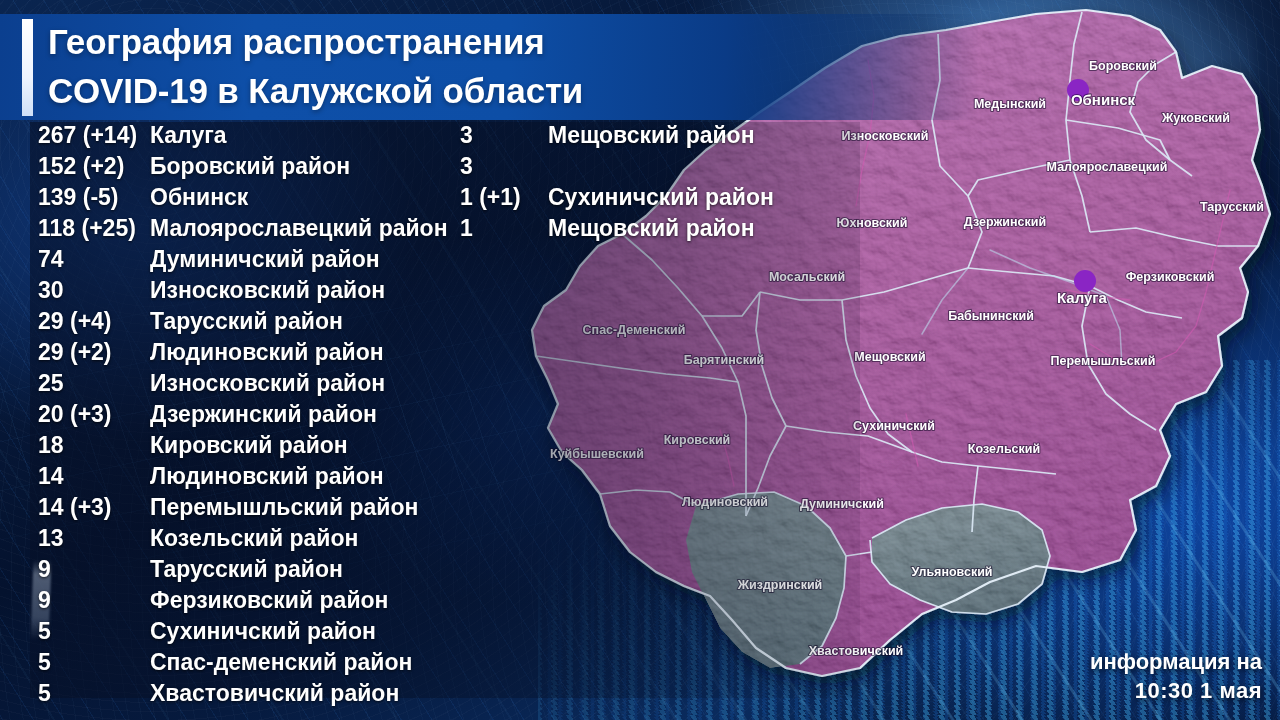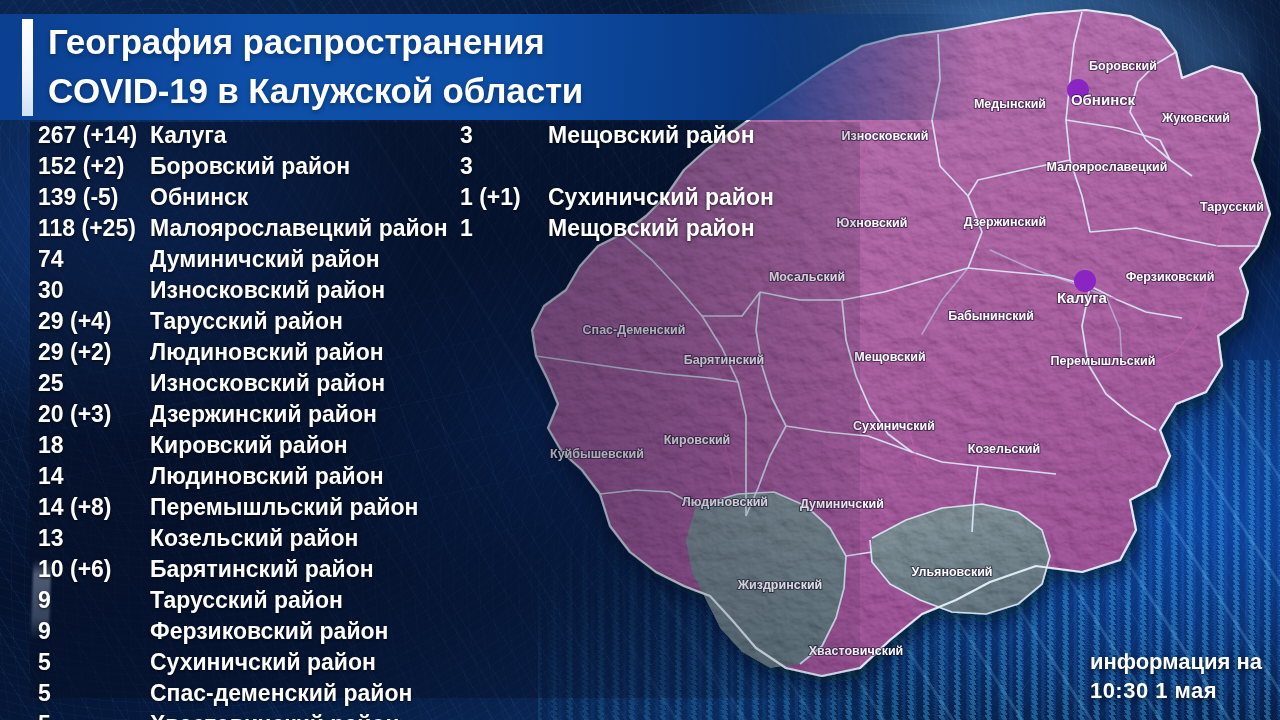--- a/index.html
+++ b/index.html
@@ -117,21 +117,21 @@
     font-family:"Liberation Sans","DejaVu Sans",sans-serif;
     font-size:12.5px; font-weight:bold; fill:#ffffff;
     paint-order:stroke; stroke:rgba(20,10,40,0.55); stroke-width:2.2px;
     stroke-linejoin:round;
   }
   .mlabel.big { font-size:15px; }
   .city-dot { fill:#8a25c4; }
 
   
   .stamp {
-    position:absolute; right:18px; bottom:14px; text-align:left;
+    position:absolute; right:18px; bottom:14px; text-align:right;
     color:#ffffff; font-size:22px; font-weight:bold; line-height:1.35;
     text-shadow:0 2px 6px rgba(0,0,0,0.75);
   }
   .stamp .l2 { letter-spacing:0.5px; }
 </style>
 </head>
 <body>
 
 <div id="stage">
 
@@ -319,30 +319,26 @@
         </div>
         <div class="row">
           <span class="num">18</span>
           <span class="name">Кировский район</span>
         </div>
         <div class="row">
           <span class="num">14</span>
           <span class="name">Людиновский район</span>
         </div>
         <div class="row">
-          <span class="num">14 (+8)</span>
+          <span class="num">14 (+3)</span>
           <span class="name">Перемышльский район</span>
         </div>
         <div class="row">
           <span class="num">13</span>
           <span class="name">Козельский район</span>
-        </div>
-        <div class="row">
-          <span class="num">10 (+6)</span>
-          <span class="name">Барятинский район</span>
         </div>
         <div class="row">
           <span class="num">9</span>
           <span class="name">Тарусский район</span>
         </div>
         <div class="row">
           <span class="num">9</span>
           <span class="name">Ферзиковский район</span>
         </div>
         <div class="row">

